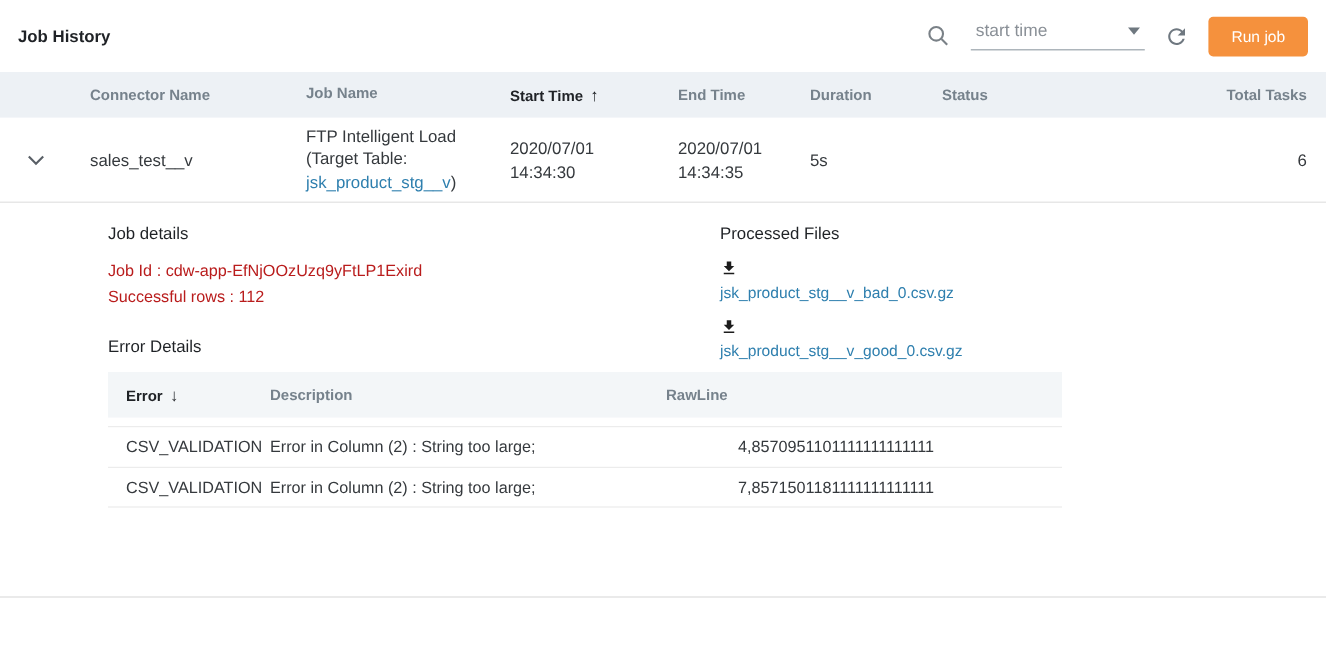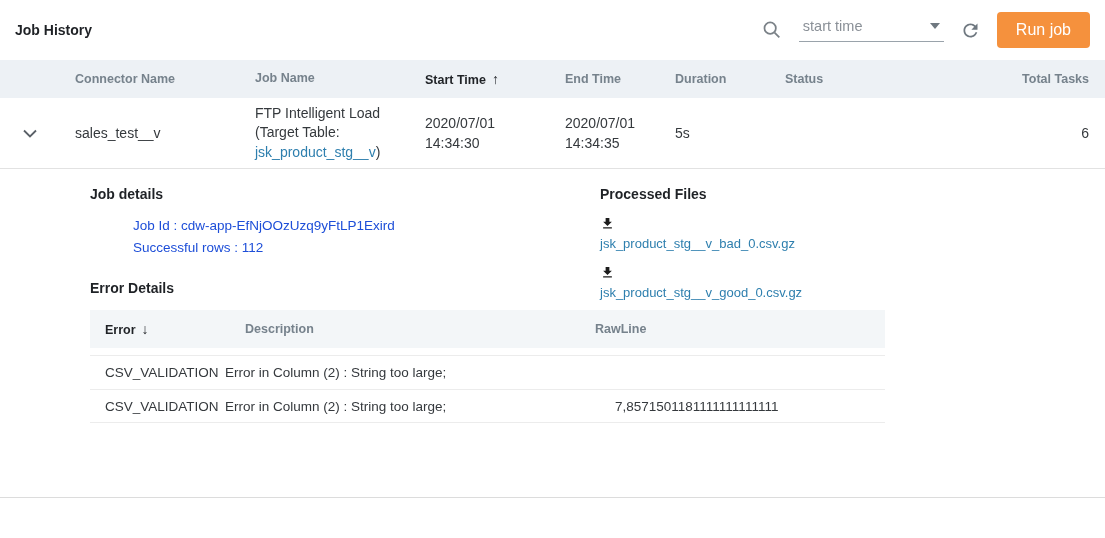--- a/index.html
+++ b/index.html
@@ -18,21 +18,21 @@
     border-bottom:1px solid #9aa3ab; padding:0 4px 7px 4px; color:#8a9097; font-size:14.5px;
     cursor:pointer;
   }
   .caret-down {
     width:0; height:0; border-left:5px solid transparent; border-right:5px solid transparent;
     border-top:6px solid #6f7press880; border-top:6px solid #6f7880;
   }
   .run-btn {
     background:#f5913d; color:#fff; border:none; border-radius:4px;
     font-family:"Liberation Sans", sans-serif;
-    font-size:16px; padding:9px 19px; cursor:pointer;
+    font-size:13px; padding:9px 19px; cursor:pointer;
   }
   
   .jt-header {
     display:flex; align-items:center; height:38px; background:#edf1f5;
     font-size:12.5px; font-weight:bold; color:#76828c;
   }
   .jt-row {
     display:flex; align-items:center; min-height:71px;
     border-bottom:1px solid #e2e2e2; font-size:14px; color:#35393d;
   }
@@ -43,31 +43,31 @@
   .col-end { width:110px; padding-left:15px; line-height:1.45; }
   .col-duration { width:110px; padding-left:15px; }
   .col-status { width:230px; padding-left:15px; }
   .col-tasks { flex:1; text-align:right; padding-right:16px; }
   .sort-arrow { font-size:14px; font-weight:bold; color:#1f2226; margin-left:6px; }
   .hdr-sorted { color:#1f2226; }
   a.link, .link { color:#2e7fae; text-decoration:none; cursor:pointer; }
   .chevron { cursor:pointer; display:flex; align-items:center; }
   
   .detail { position:relative; padding:17px 0 0 90px; }
-  .section-title { font-size:14px; font-weight:bold; color:#1f2226; }
-  .detail-lines { margin-top:13px; font-size:13.5px; color:#1d4ed8; line-height:1.6;margin-left:43px; }
+  .section-title { font-size:14px; font-weight:normal; color:#1f2226; }
+  .detail-lines { margin-top:13px; font-size:13.5px; color:#b91c1c; line-height:1.6; }
   .processed { position:absolute; left:600px; top:17px; }
   .file-link { display:flex; align-items:flex-start; gap:5px; margin-top:14px; font-size:13px;flex-direction:column; }
   .dl-icon svg { display:block; }
   
   .error-title { margin:22px 0 0 90px; }
   .et { margin:14px 0 0 90px; width:795px; }
   .et-header {
     display:flex; align-items:center; height:38px; background:#f3f6f8;
-    font-size:12.5px; font-weight:bold; color:#76828c;gap:20px;
+    font-size:12.5px; font-weight:bold; color:#76828c;
   }
   .et-gap { height:7px; }
   .et-row {
     display:flex; align-items:center; height:34px;
     border-top:1px solid #ececec; font-size:13.5px; color:#35393d;
   }
   .et-row:last-child { border-bottom:1px solid #ececec; }
   .etc-error { width:125px; padding-left:15px; }
   .etc-desc { width:320px; padding-left:10px; }
   .etc-raw-h { flex:1; padding-left:20px; }
@@ -174,20 +174,21 @@
       <div class="etc-error hdr-sorted">
         <span>Error</span><span class="sort-arrow">↓</span>
       </div>
       <div class="etc-desc">Description</div>
       <div class="etc-raw-h">RawLine</div>
     </div>
     <div class="et-gap"></div>
     <div class="et-row">
       <div class="etc-error">CSV_VALIDATION</div>
       <div class="etc-desc">Error in Column (2) : String too large;</div>
+      <div class="etc-raw">4,8570951101111111111111</div>
     </div>
     <div class="et-row">
       <div class="etc-error">CSV_VALIDATION</div>
       <div class="etc-desc">Error in Column (2) : String too large;</div>
       <div class="etc-raw">7,8571501181111111111111</div>
     </div>
   </div>
 
   <div class="bottom-divider"></div>
 

